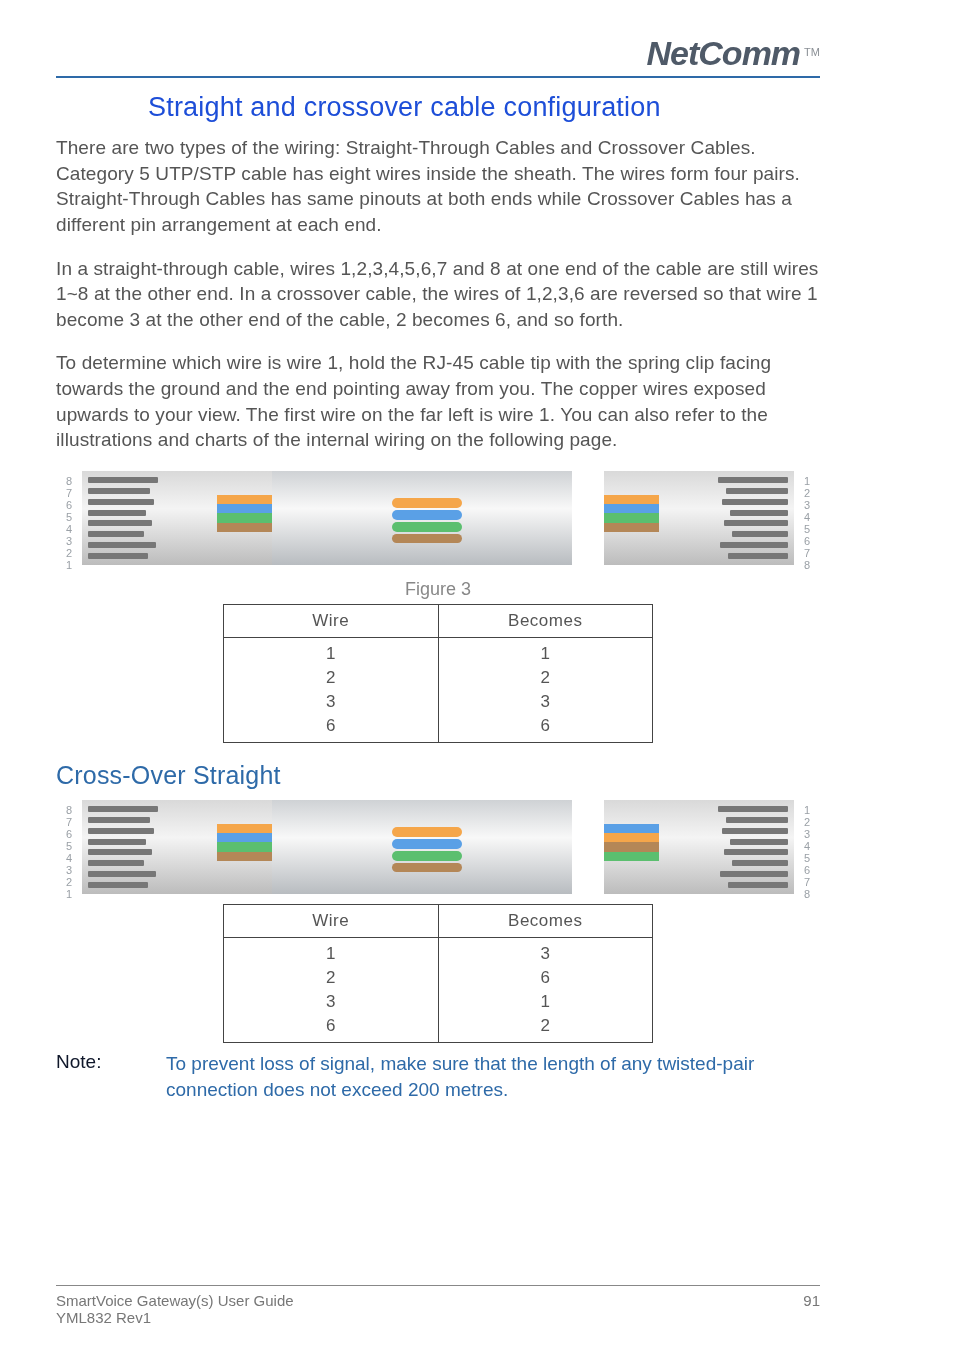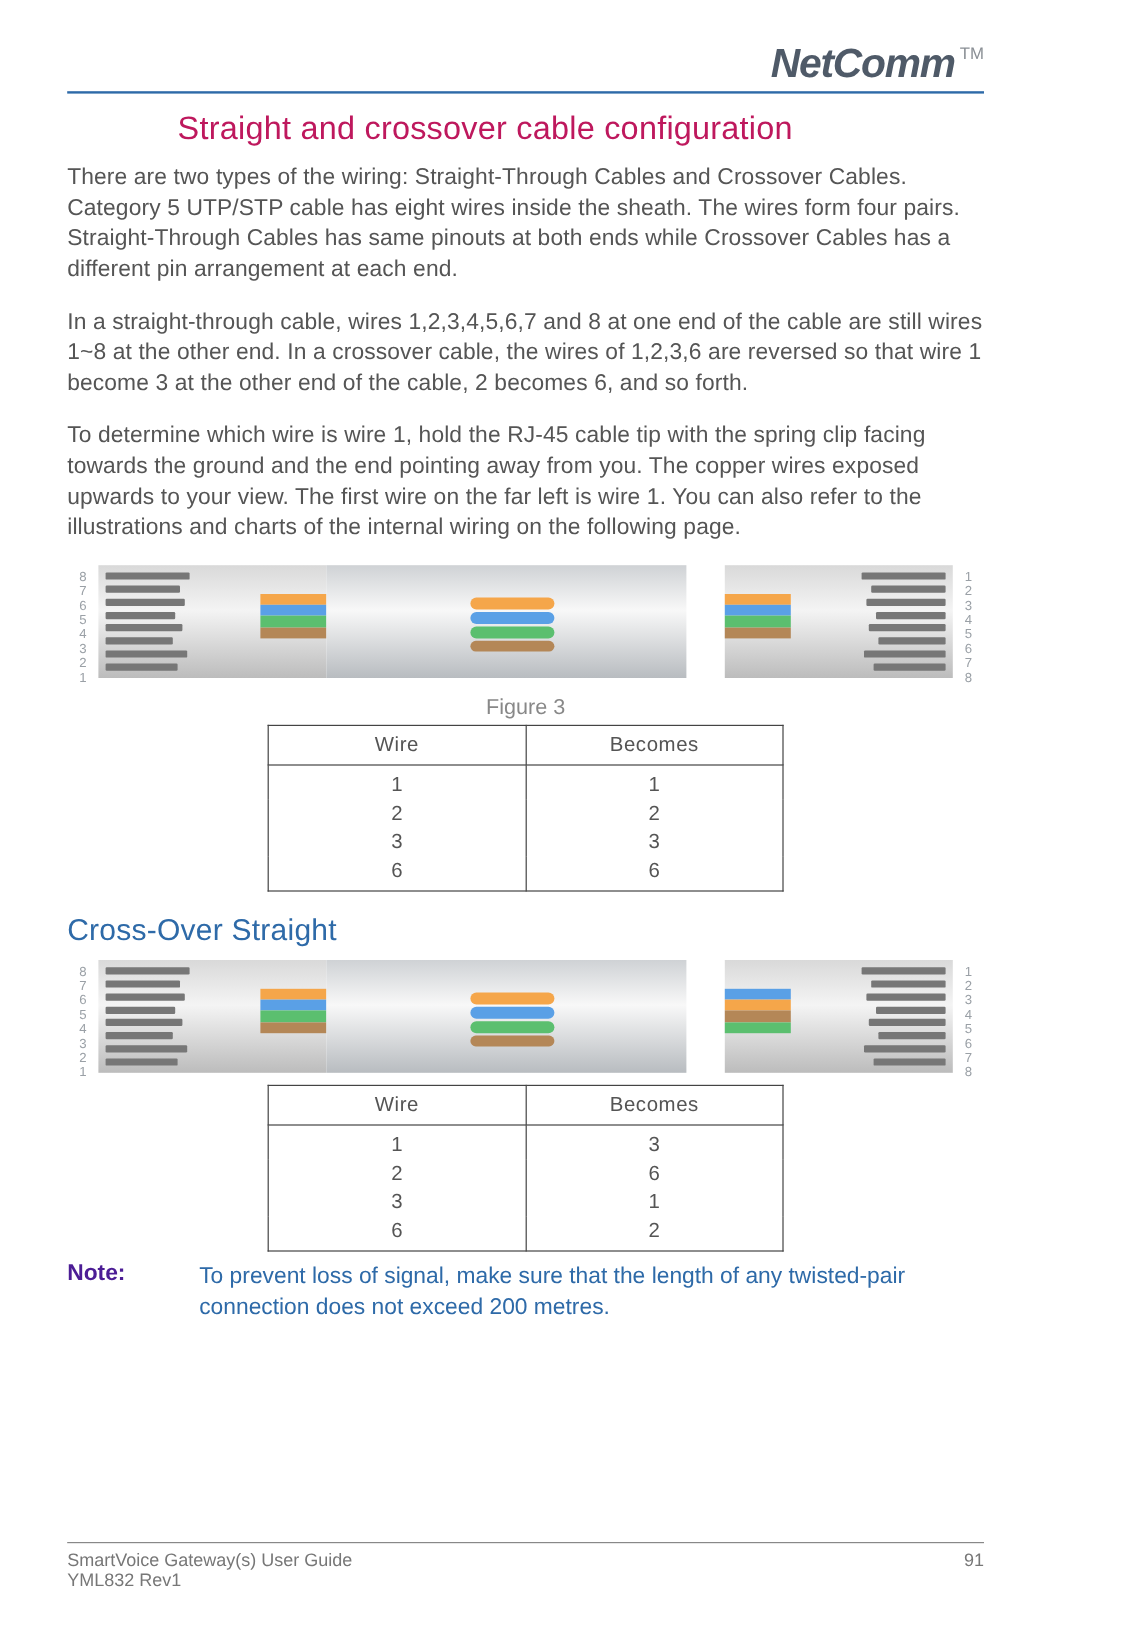--- a/index.html
+++ b/index.html
@@ -23,30 +23,30 @@
   .logo {
     font-family: "Arial Black", Arial, sans-serif;
     font-style: italic;
     font-weight: 900;
     font-size: 34px;
     color: #4f5a68;
     letter-spacing: -1px;
     line-height: 1;
   }
   .logo-tm {
-    font-size: 14px;
+    font-size: 11px;
     color: #8a8f95;
     margin-left: 4px;
-    margin-top: 0;
+    margin-top: 10px;
   }
   
   h2.section {
     font-family: "Helvetica Neue", Helvetica, Arial, sans-serif;
     font-weight: 300;
-    color: #be185d;
+    color: #1d4ed8;
     font-size: 27px;
     margin: 14px 0 12px 92px;
     letter-spacing: 0.2px;
   }
   h3.subsection {
     font-weight: 300;
     color: #2e6aa8;
     font-size: 25px;
     margin: 18px 0 10px 70px;
     letter-spacing: 0.2px;
@@ -179,23 +179,23 @@
   }
   
   .note-row {
     display: flex;
     margin-top: 6px;
     gap: 50px;
     align-items: flex-start;
   }
   .note-label {
     flex: 0 0 60px;
-    color: #4c1d95;
+    color: #0f172a;
     font-size: 19px;
-    font-weight: 700;
+    font-weight: 400;
   }
   .note-text {
     color: #2e6aa8;
     font-size: 19px;
     font-weight: 300;
     line-height: 1.35;
   }
   
   .footer {
     position: absolute;

